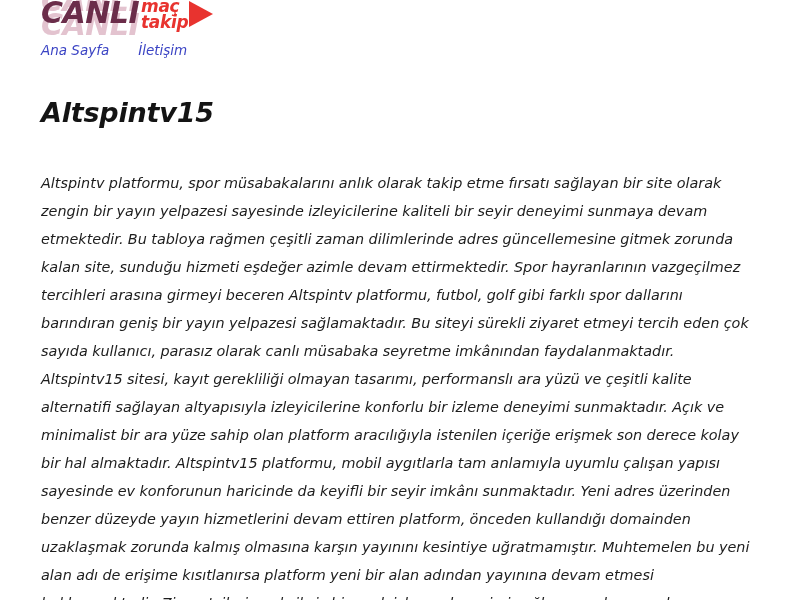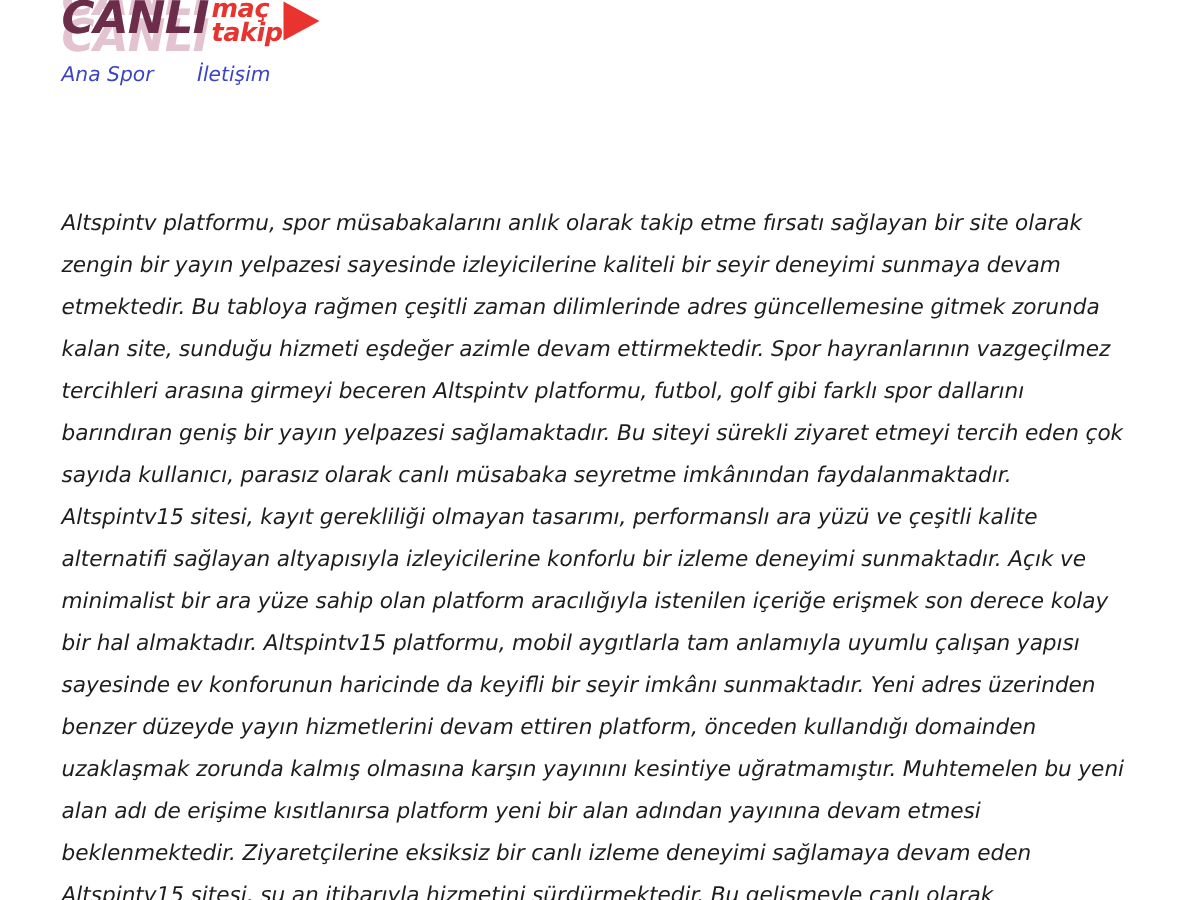--- a/index.html
+++ b/index.html
@@ -165,23 +165,24 @@
         <span class="main">CANLI</span>
       </span>
       <span class="logo-mac">
         <b>maç</b>
         <b>takip</b>
       </span>
       <span class="logo-play"></span>
     </a>
 
     <nav class="nav">
-      <a href="#">Ana Spor</a>
+      <a href="#">Ana Sayfa</a>
       <a href="#">İletişim</a>
     </nav>
 
   </div>
 
   <main class="content">
+    <h1 class="page-title">Altspintv15</h1>
     <p class="body-copy">Altspintv platformu, spor müsabakalarını anlık olarak takip etme fırsatı sağlayan bir site olarak zengin bir yayın yelpazesi sayesinde izleyicilerine kaliteli bir seyir deneyimi sunmaya devam etmektedir. Bu tabloya rağmen çeşitli zaman dilimlerinde adres güncellemesine gitmek zorunda kalan site, sunduğu hizmeti eşdeğer azimle devam ettirmektedir. Spor hayranlarının vazgeçilmez tercihleri arasına girmeyi beceren Altspintv platformu, futbol, golf gibi farklı spor dallarını barındıran geniş bir yayın yelpazesi sağlamaktadır. Bu siteyi sürekli ziyaret etmeyi tercih eden çok sayıda kullanıcı, parasız olarak canlı müsabaka seyretme imkânından faydalanmaktadır. Altspintv15 sitesi, kayıt gerekliliği olmayan tasarımı, performanslı ara yüzü ve çeşitli kalite alternatifi sağlayan altyapısıyla izleyicilerine konforlu bir izleme deneyimi sunmaktadır. Açık ve minimalist bir ara yüze sahip olan platform aracılığıyla istenilen içeriğe erişmek son derece kolay bir hal almaktadır. Altspintv15 platformu, mobil aygıtlarla tam anlamıyla uyumlu çalışan yapısı sayesinde ev konforunun haricinde da keyifli bir seyir imkânı sunmaktadır. Yeni adres üzerinden benzer düzeyde yayın hizmetlerini devam ettiren platform, önceden kullandığı domainden uzaklaşmak zorunda kalmış olmasına karşın yayınını kesintiye uğratmamıştır. Muhtemelen bu yeni alan adı de erişime kısıtlanırsa platform yeni bir alan adından yayınına devam etmesi beklenmektedir. Ziyaretçilerine eksiksiz bir canlı izleme deneyimi sağlamaya devam eden Altspintv15 sitesi, şu an itibarıyla hizmetini sürdürmektedir. Bu gelişmeyle canlı olarak</p>
   </main>
 
 </div>
 
 </body></html>

